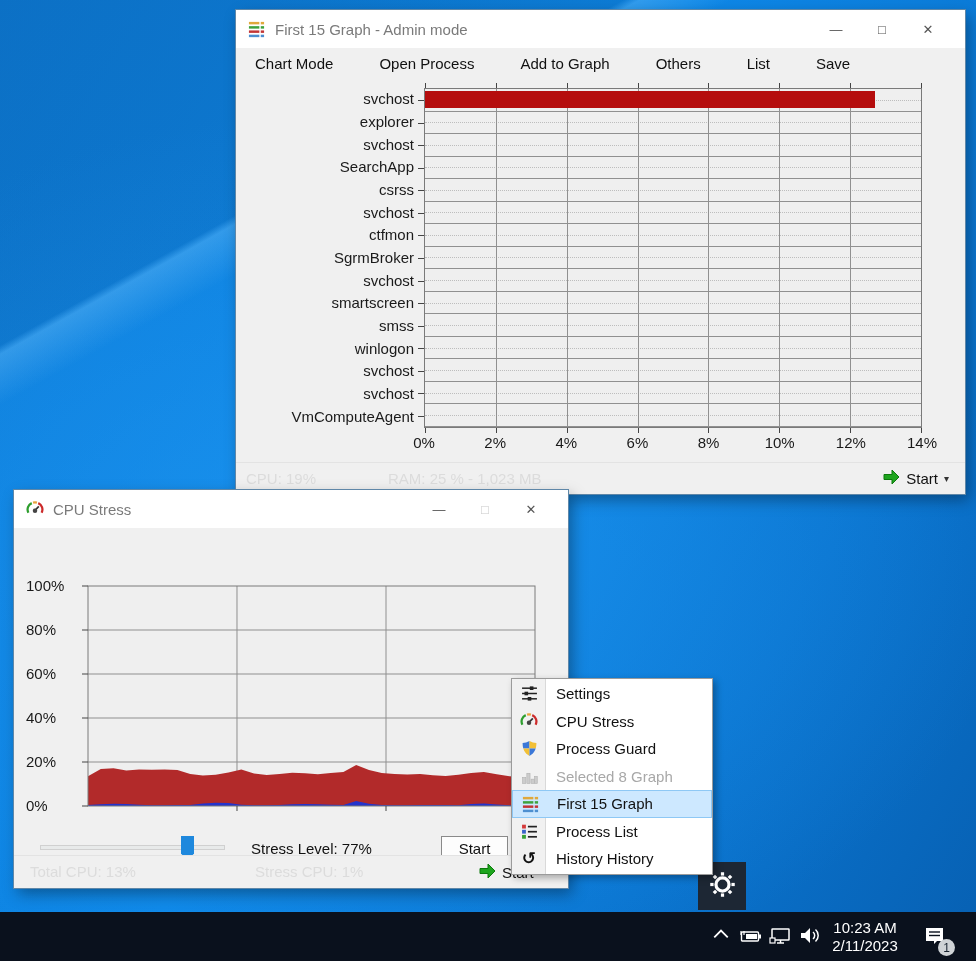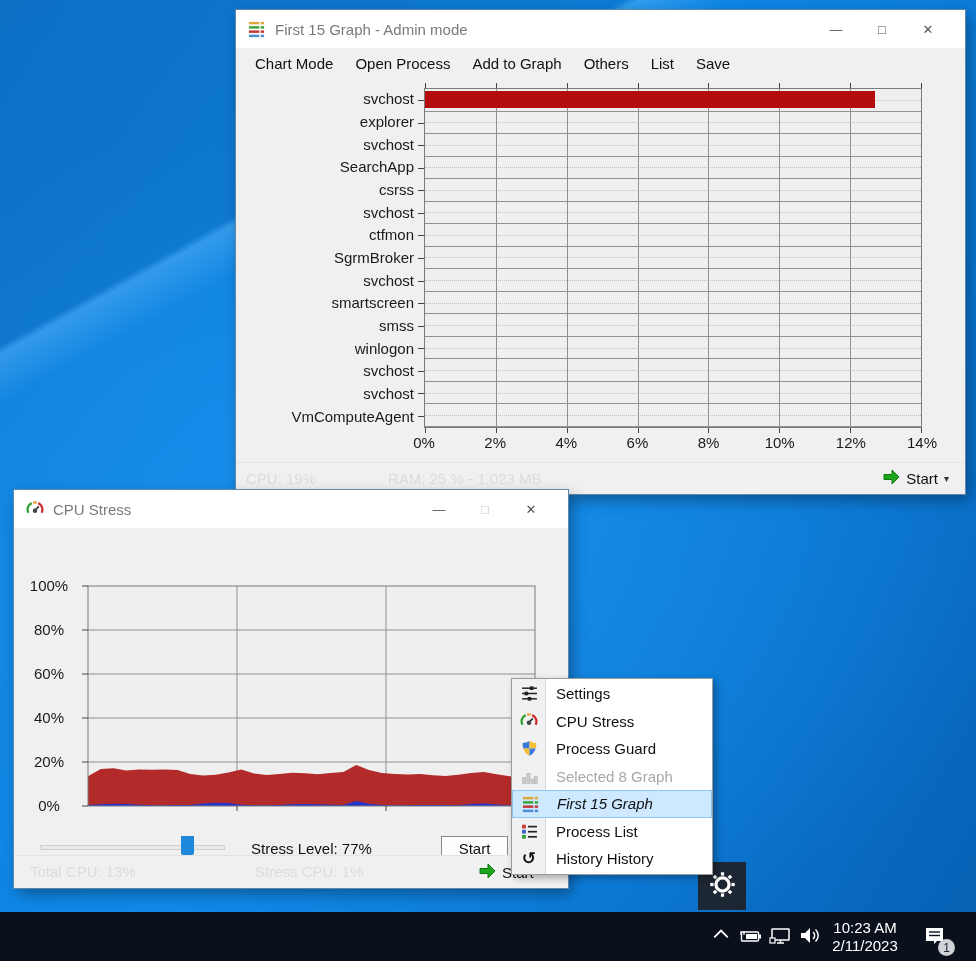--- a/index.html
+++ b/index.html
@@ -16,21 +16,21 @@
   .titlebar { height: 38px; background: #ffffff; display: flex; align-items: center; position: relative; }
   .titlebar .ticon { margin-left: 12px; width: 18px; height: 18px; flex: 0 0 auto; }
   .titlebar .ttext { margin-left: 9px; font-size: 15px; color: #7a7a7a; }
   .winbtns { position: absolute; right: 14px; top: 0; height: 38px; display: flex; }
   .winbtn { width: 46px; height: 38px; display: flex; align-items: center; justify-content: center;
     color: #555; font-size: 13px; }
   .winbtn.disabled { color: #c9c9c9; }
 
   
   #graphWin { left: 236px; top: 10px; width: 729px; height: 484px; }
-  #graphMenubar { height: 30px; background: #f0f0f0; display: flex; align-items: center; padding-left: 8px; }
+  #graphMenubar { height: 30px; background: #f0f0f0; display: flex; align-items: center; padding-left: 8px; gap: 24px; }
   .mb-item { font-size: 15px; color: #111; padding: 5px 11px; }
   #graphRegion { position: relative; height: 384px; background: #f0f0f0; }
   #graphPlot { position: absolute; left: 188px; top: 10px; width: 498px; height: 340px;
     border: 1px solid #7a7a7a; background: #efefef; }
   .vline { position: absolute; top: 0; bottom: 0; width: 1px; background: #909090; z-index: 1; }
   .tick-top { position: absolute; top: -6px; height: 5px; width: 1px; background: #444; z-index: 3; }
   .tick-bottom { position: absolute; bottom: -6px; height: 5px; width: 1px; background: #444; z-index: 3; }
   .tick-left { position: absolute; left: -7px; width: 6px; height: 1px; background: #444; z-index: 3; }
   .prow { position: absolute; left: 0; right: 0; border-bottom: 1px solid #909090; }
   .prow::after { content: ""; position: absolute; left: 0; right: 0; top: 50%; border-top: 1px dotted #bdbdbd; }
@@ -41,21 +41,21 @@
     border-top: 1px solid #e3e3e3; }
   #graphStatus { height: 32px; }
   .faint { color: #dcdcdc; font-size: 15px; position: absolute; top: 7px; }
   .start-ctl { position: absolute; display: flex; align-items: center; gap: 6px; font-size: 15px; color: #111; }
   .caret { font-size: 10px; color: #333; }
 
   
   #stressWin { left: 14px; top: 490px; width: 554px; height: 398px; }
   #stressClient { position: relative; height: 360px; }
   #stressPlot { position: absolute; left: 74px; top: 58px; width: 447px; height: 220px; }
-  .ylab { position: absolute; left: 6px; width: 58px; text-align: center; font-size: 15px; color: #1a1a1a; }
+  .ylab { position: absolute; left: 12px; width: 58px; text-align: left; font-size: 15px; color: #1a1a1a; }
   #sliderTrack { position: absolute; left: 26px; top: 317px; width: 185px; height: 5px;
     background: #e8eaea; border: 1px solid #d0d0d0; }
   #sliderThumb { position: absolute; left: 167px; top: 308px; width: 13px; height: 25px;
     clip-path: polygon(0 0, 100% 0, 100% 70%, 50% 100%, 0 70%); }
   .stick { position: absolute; top: 333px; width: 1px; height: 4px; background: #999; }
   #stressLevel { position: absolute; left: 237px; top: 312px; font-size: 15px; color: #111; }
   #startBtn { position: absolute; left: 427px; top: 308px; width: 67px; height: 25px;
     background: #fdfdfd; border: 1px solid #8a8a8a; font-size: 15px; color: #111;
     display: flex; align-items: center; justify-content: center; }
   #stressStatus { height: 33px; }
@@ -345,21 +345,21 @@
         <span class="cm-icon" style="opacity: 0.85;">
           <svg width="17" height="17" viewBox="0 0 16 16">
             <rect x="1.5" y="9" width="3" height="5.5" fill="#c6c6c6" stroke="#a8a8a8" stroke-width="0.6"></rect>
             <rect x="5.5" y="5" width="3" height="9.5" fill="#c6c6c6" stroke="#a8a8a8" stroke-width="0.6"></rect>
             <rect x="9.5" y="10.5" width="3" height="4" fill="#c6c6c6" stroke="#a8a8a8" stroke-width="0.6"></rect>
             <rect x="12.7" y="8" width="2.6" height="6.5" fill="#c6c6c6" stroke="#a8a8a8" stroke-width="0.6"></rect>
           </svg>
         </span>
         <span class="cm-label">Selected 8 Graph</span>
       </div>
-      <div class="cm-item selected" style="background: rgb(205, 232, 255); border-color: rgb(142, 200, 245); font-style: italic;">
+      <div class="cm-item selected" style="background: rgb(205, 232, 255); border-color: rgb(142, 200, 245);">
         <span class="cm-icon">
           <svg width="17" height="18" viewBox="0 0 17 19">
             <rect x="0.5" y="2" width="11" height="2.6" fill="#e0a83c"></rect>
             <rect x="13" y="2" width="3.5" height="2.6" fill="#e0a83c"></rect>
             <rect x="0.5" y="6.5" width="11" height="2.6" fill="#3da23d"></rect>
             <rect x="13" y="6.5" width="3.5" height="2.6" fill="#3da23d"></rect>
             <rect x="0.5" y="11" width="11" height="2.6" fill="#c23535"></rect>
             <rect x="13" y="11" width="3.5" height="2.6" fill="#c23535"></rect>
             <rect x="0.5" y="15.5" width="11" height="2.6" fill="#4d8fd0"></rect>
             <rect x="13" y="15.5" width="3.5" height="2.6" fill="#4d8fd0"></rect>

